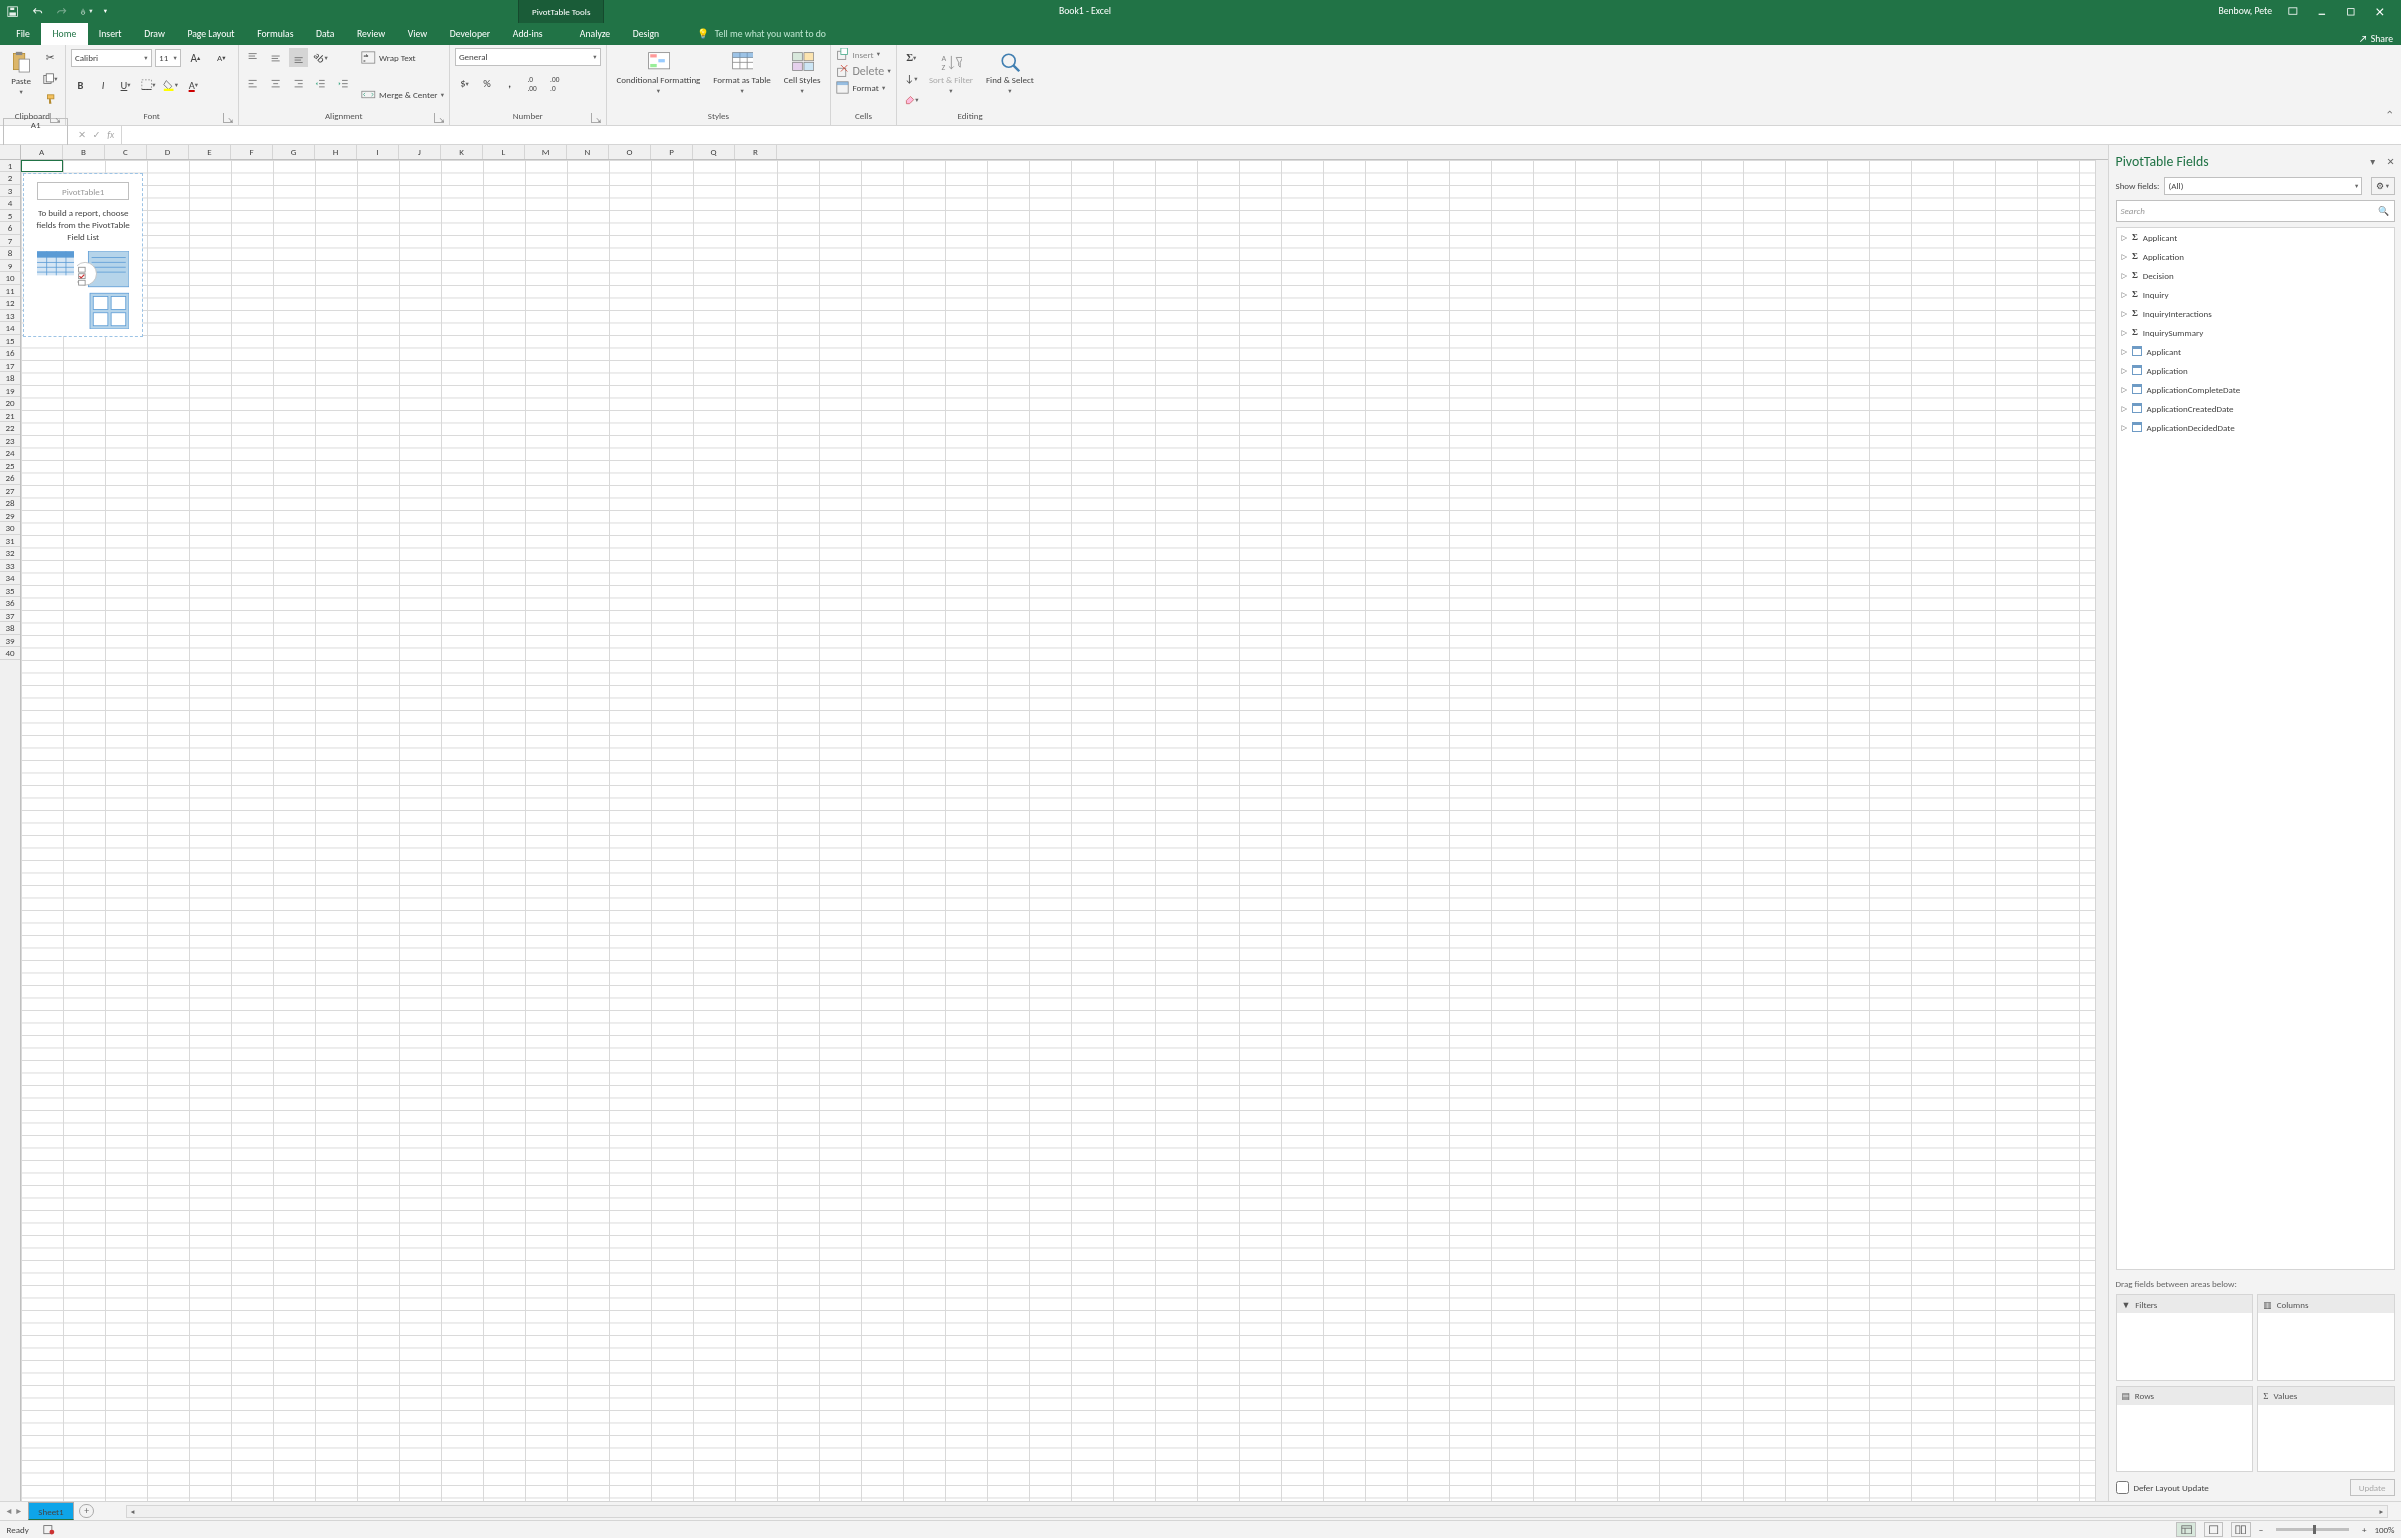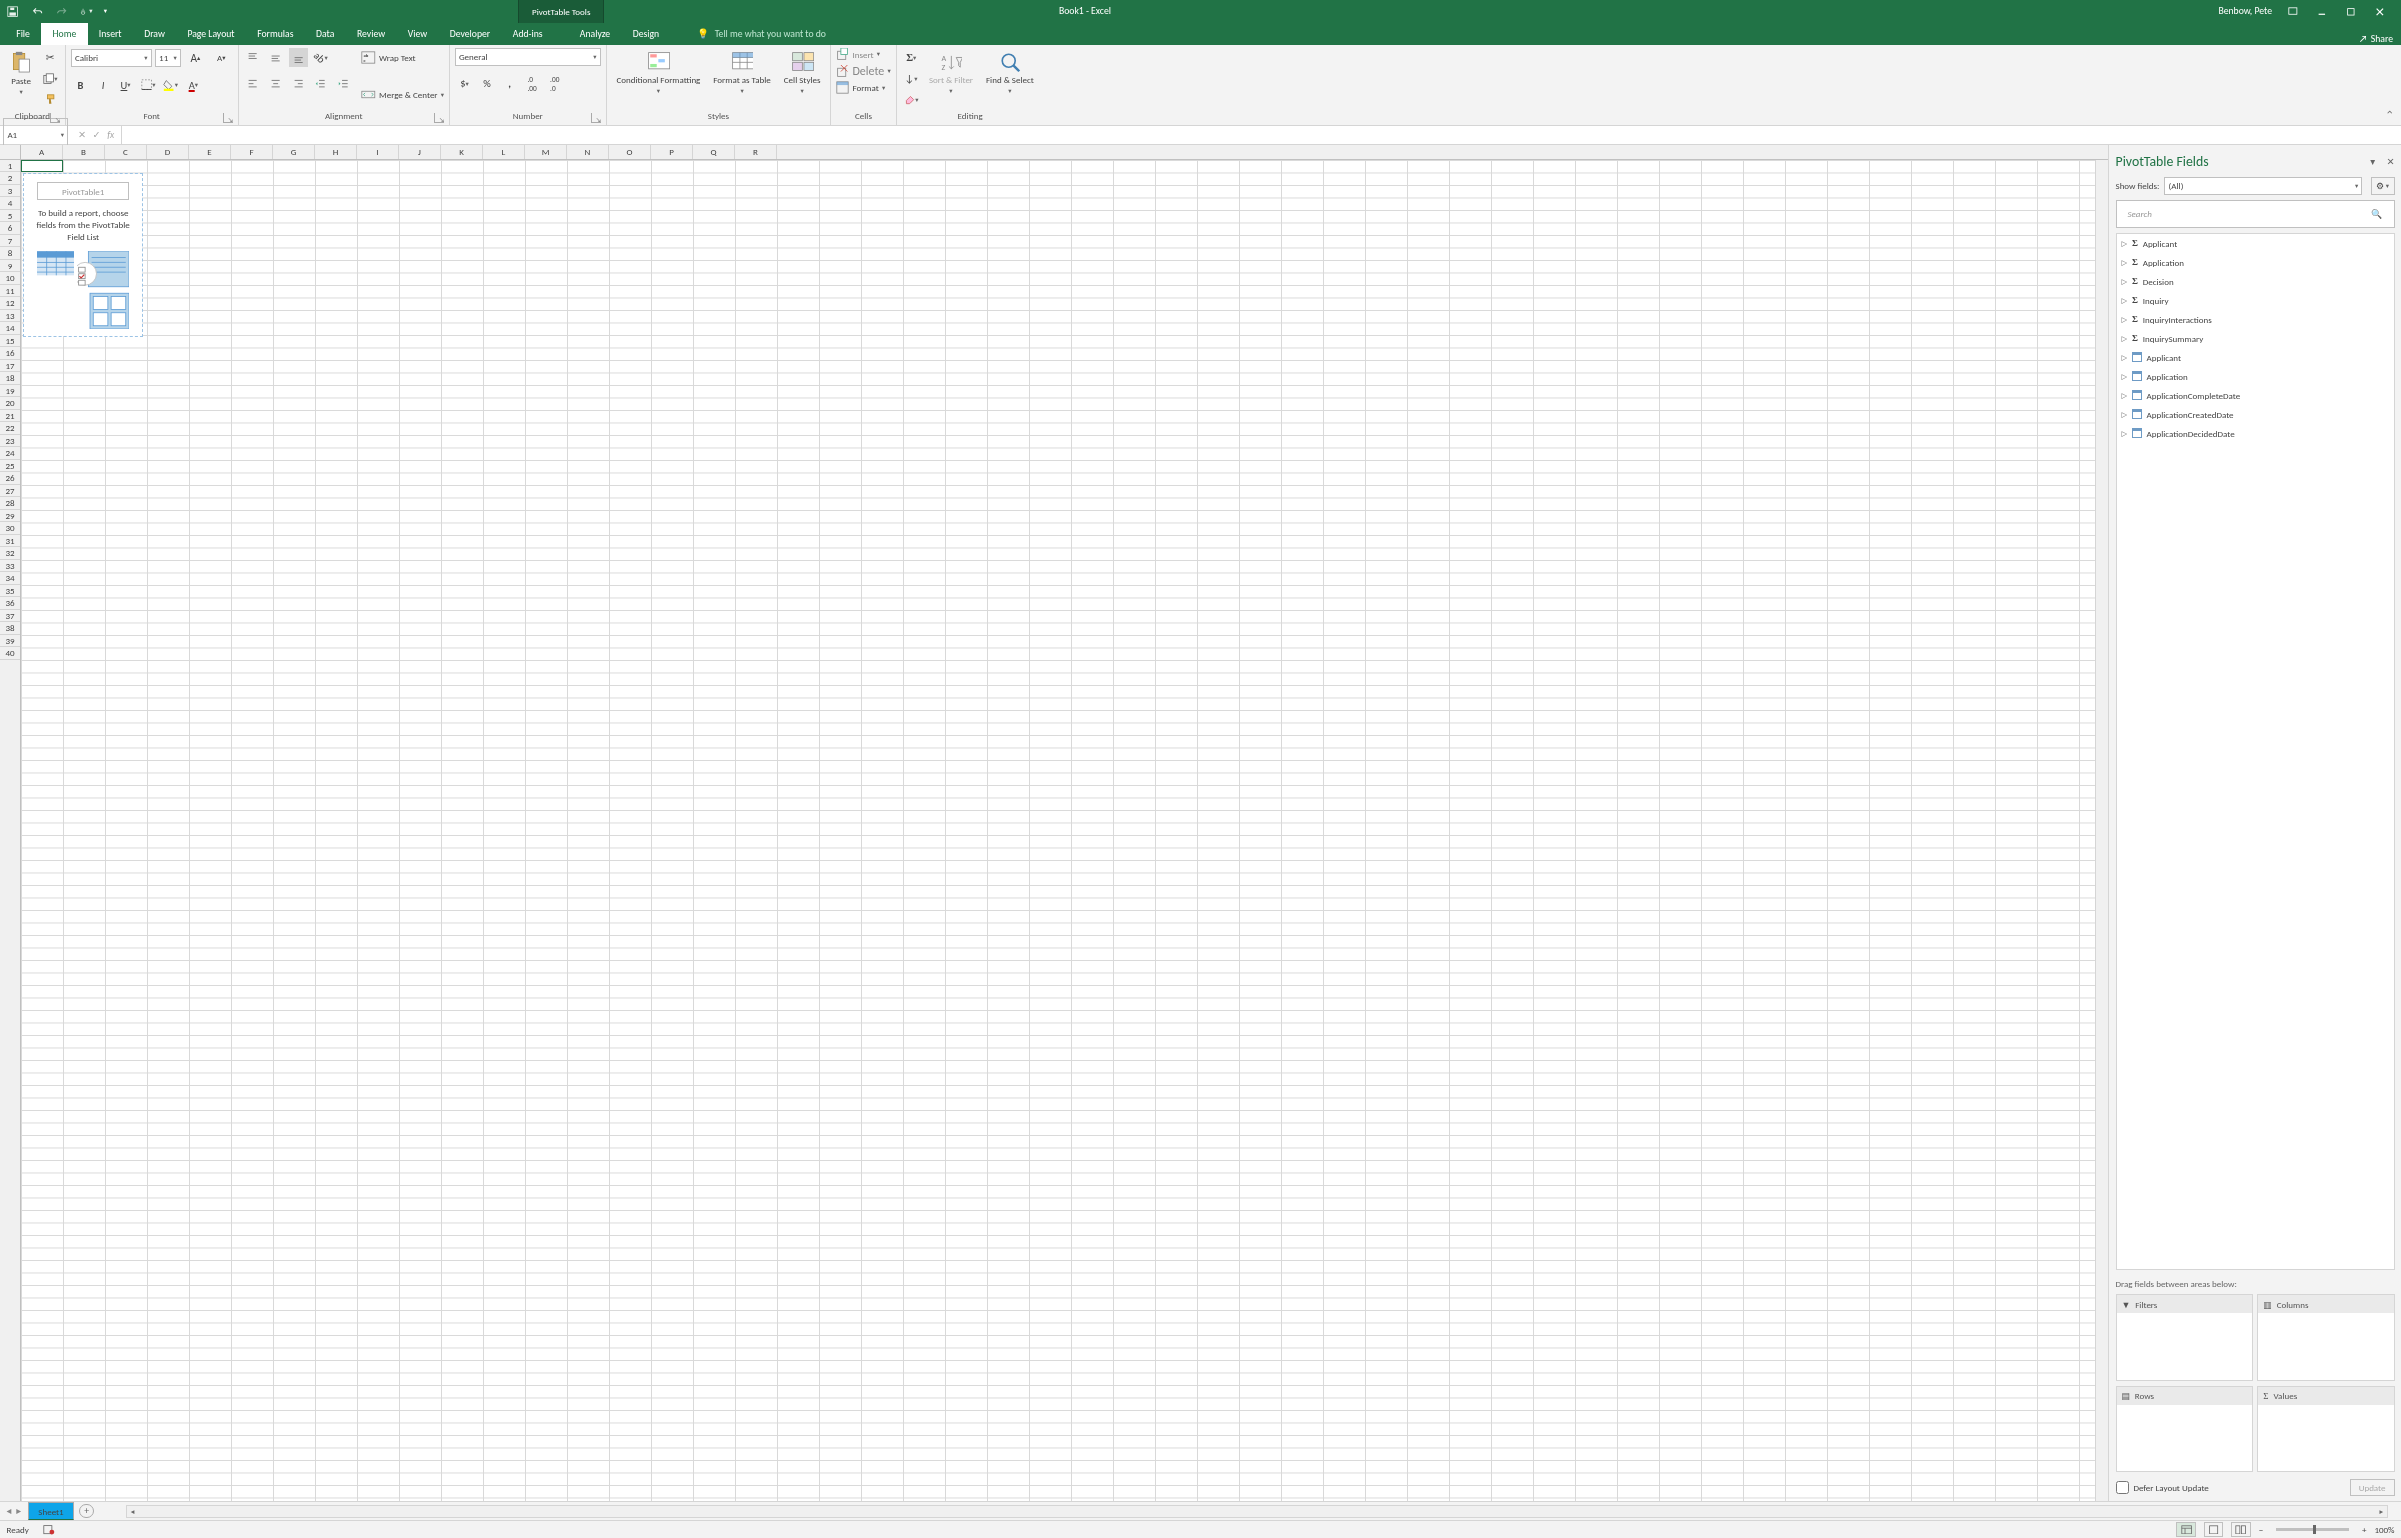--- a/index.html
+++ b/index.html
@@ -36,21 +36,21 @@
 .row { display: flex; gap: 3.2px; align-items: center; }
 .col { display: flex; flex-direction: column; gap: 1.6px; }
 .font-name { width: 81px; height: 18px; border: 0.8px solid #c0c0c0; background: #fff; padding: 0 3.2px; font-size: 9px; display: flex; align-items: center; justify-content: space-between; }
 .font-size { width: 26px; height: 18px; border: 0.8px solid #c0c0c0; background: #fff; padding: 0 3.2px; font-size: 9px; display: flex; align-items: center; justify-content: space-between; }
 .nf-select { width: 146px; height: 18px; border: 0.8px solid #c0c0c0; background: #fff; padding: 0 3.2px; font-size: 9px; display: flex; align-items: center; justify-content: space-between; }
 .dd-arrow { font-size: 6.5px; color: #666; }
 .collapse-ribbon { margin-left: auto; display: flex; align-items: flex-end; padding: 0 6.5px 3.2px; color: #777; font-size: 11.3px; }
 
 
 .formula-bar { height: 19.4px; border-bottom: 0.8px solid #d5d5d5; display: flex; align-items: center; background: #fff; }
-.name-box { width: 65px; height: 34px; border: 0.8px solid #c0c0c0; margin: 0 3.2px; padding: 0 3.2px; font-size: 9px; display: flex; align-items: center; justify-content: space-between; }
+.name-box { width: 65px; height: 34px; border: 0.8px solid #c0c0c0; margin: 0 3.2px; padding: 0 3.2px; font-size: 9px; display: flex; align-items: center; justify-content: space-between; flex-direction: column; }
 .fx-controls { display: flex; gap: 6.5px; padding: 0 6.5px; color: #aaa; border-right: 0.8px solid #d5d5d5; height: 100%; align-items: center; }
 .fx-input { flex: 1; padding: 0 4.9px; font-size: 9px; }
 
 
 .main { display: flex; height: calc(100vh - 22.7px - 22px - 81px - 19.4px - 18.6px - 18px); }
 
 
 .grid-area { flex: 1; position: relative; overflow: hidden; display: flex; flex-direction: column; }
 .col-headers { display: flex; height: 14.6px; border-bottom: 0.8px solid #c0c0c0; background: #f0f0f0; }
 .corner { width: 21px; border-right: 0.8px solid #c0c0c0; background: #f0f0f0; }
@@ -71,21 +71,21 @@
 .pivot-ph-txt { font-size: 9px; color: #444; padding: 0 3.2px; line-height: 1.35; margin-bottom: 8px; }
 .pivot-ph-img { display: flex; justify-content: center; gap: 3.2px; padding: 0 3.2px; }
 
 
 .task-pane { width: 293px; background: #f3f3f3; border-left: 0.8px solid #d5d5d5; display: flex; flex-direction: column; padding: 4.9px 6.5px; }
 .tp-title { font-size: 13.8px; color: #217346; margin: 3.2px 0 6.5px; display: flex; align-items: center; }
 .tp-title .tp-controls { margin-left: auto; display: flex; gap: 11.3px; color: #666; font-size: 9.7px; }
 .show-fields { display: flex; align-items: center; gap: 4.9px; font-size: 9px; margin-bottom: 5px; }
 .sf-select { flex: 1; height: 18px; border: 0.8px solid #c0c0c0; background: #fff; padding: 0 3.2px; display: flex; align-items: center; justify-content: space-between; font-size: 9px; }
 .gear { width: 24px; height: 18px; border: 0.8px solid #c0c0c0; display: flex; align-items: center; justify-content: center; gap: 1.6px; margin-left: 3.2px; }
-.search { height: 28px; border: 0.8px solid #c0c0c0; background: #fff; margin-bottom: 4.9px; display: flex; align-items: center; padding: 0 11px; font-size: 9px; color: #999; font-style: italic; }
+.search { height: 22px; border: 0.8px solid #c0c0c0; background: #fff; margin-bottom: 4.9px; display: flex; align-items: center; padding: 0 4px; font-size: 9px; color: #999; font-style: italic; }
 .search .sicon { margin-left: auto; color: #417fb1; font-style: normal; }
 .field-list { flex: 1; background: #fff; border: 0.8px solid #d5d5d5; overflow-y: auto; font-size: 9px; }
 .field-item { display: flex; align-items: center; gap: 4.9px; padding: 4px 4.9px; border-bottom: 0; }
 .field-item .tri { color: #777; font-size: 7.3px; }
 .field-item .sigma { font-family: "Times New Roman"; font-weight: bold; }
 .field-item .tblicon { width: 9.7px; height: 9.7px; border: 0.8px solid #6e9bc5; display: inline-block; background: linear-gradient(#6e9bc5 0 30%, #fff 30% 100%); }
 .drag-hint { font-size: 9px; color: #666; margin: 8px 0 4.9px; }
 .areas { display: grid; grid-template-columns: 1fr 1fr; grid-template-rows: 1fr 1fr; gap: 4.9px; height: 178px; }
 .area { background: #fff; border: 0.8px solid #d5d5d5; display: flex; flex-direction: column; }
 .area-hdr { height: 18px; background: #eaeaea; display: flex; align-items: center; gap: 4.9px; padding: 0 4.9px; font-size: 9px; color: #555; }

